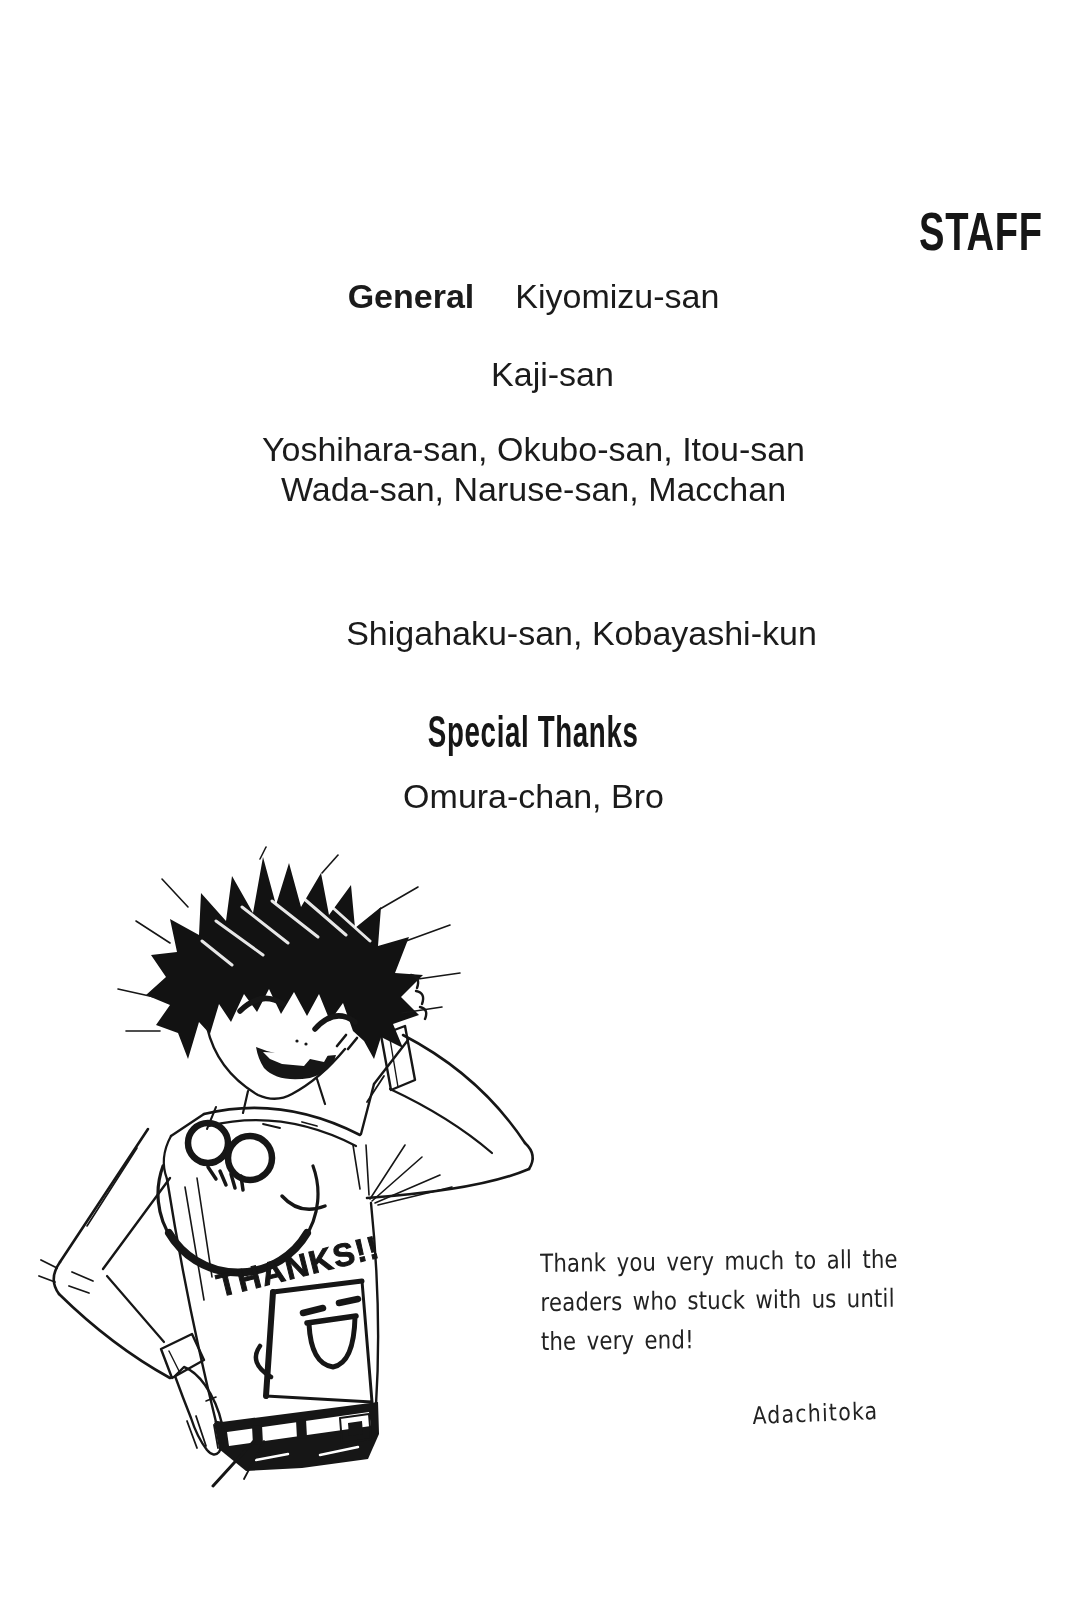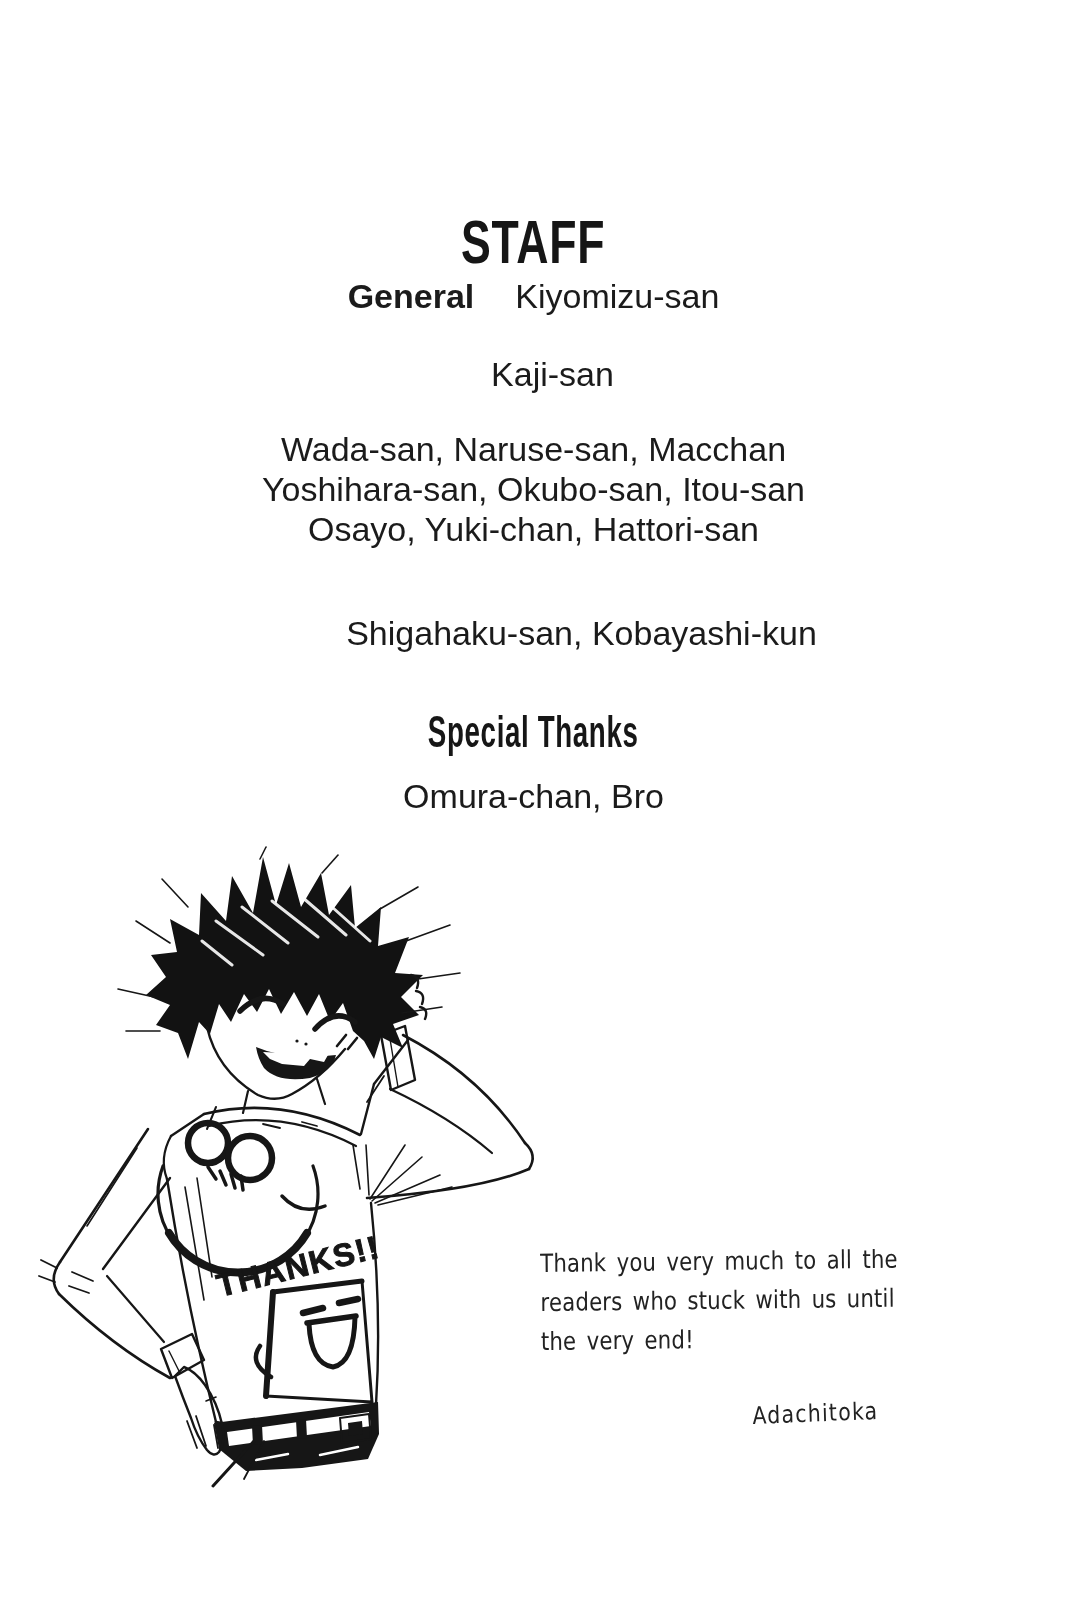--- a/index.html
+++ b/index.html
@@ -2,21 +2,21 @@
 <html><head>
 <meta charset="utf-8">
 <style>
   html,body{margin:0;padding:0;}
   body{
     width:1067px;height:1600px;position:relative;overflow:hidden;
     background:#ffffff;color:#161616;
     font-family:"Liberation Sans",sans-serif;
   }
   .center-line{position:absolute;left:0;width:100%;text-align:center;white-space:nowrap;}
-  .staff-heading{top:169px;font-size:62px;font-weight:bold;line-height:1;}
+  .staff-heading{top:169px;font-size:53px;font-weight:bold;line-height:1;text-align:right;}
   .staff-heading .squeeze{display:inline-block;transform:scaleX(.72);transform-origin:center;letter-spacing:1px;}
   .credit{font-size:34px;line-height:40px;color:#1b1b1b;}
   .row-general{top:276px;}
   .row-general .role{margin-right:41px;font-weight:bold;}
   .row-kaji{top:354px;margin-left:19px;}
   .row-group{top:429px;}
   .row-shiga{top:613px;margin-left:48px;}
   .special-heading{top:673px;font-size:44px;font-weight:bold;line-height:1;}
   .special-heading .squeeze{display:inline-block;transform:scaleX(.63);transform-origin:center;letter-spacing:1px;}
   .row-omura{top:776px;}
@@ -37,23 +37,22 @@
 </head>
 <body>
 
 <h1 class="center-line staff-heading"><span class="squeeze">STAFF</span></h1>
 
 <div class="center-line credit row-general"><span class="role">General</span><span>Kiyomizu-san</span></div>
 
 <div class="center-line credit row-kaji">Kaji-san</div>
 
 <div class="center-line credit row-group">
+  <div>Yoshihara-san, Okubo-san, Itou-san</div>
   <div>Wada-san, Naruse-san, Macchan</div>
-  <div>Yoshihara-san, Okubo-san, Itou-san</div>
-  <div>Osayo, Yuki-chan, Hattori-san</div>
 </div>
 
 <div class="center-line credit row-shiga">Shigahaku-san, Kobayashi-kun</div>
 
 <h2 class="center-line special-heading"><span class="squeeze">Special Thanks</span></h2>
 
 <div class="center-line credit row-omura">Omura-chan, Bro</div>
 
 <svg class="illustration" viewBox="0 0 540 655" aria-hidden="true">
 

